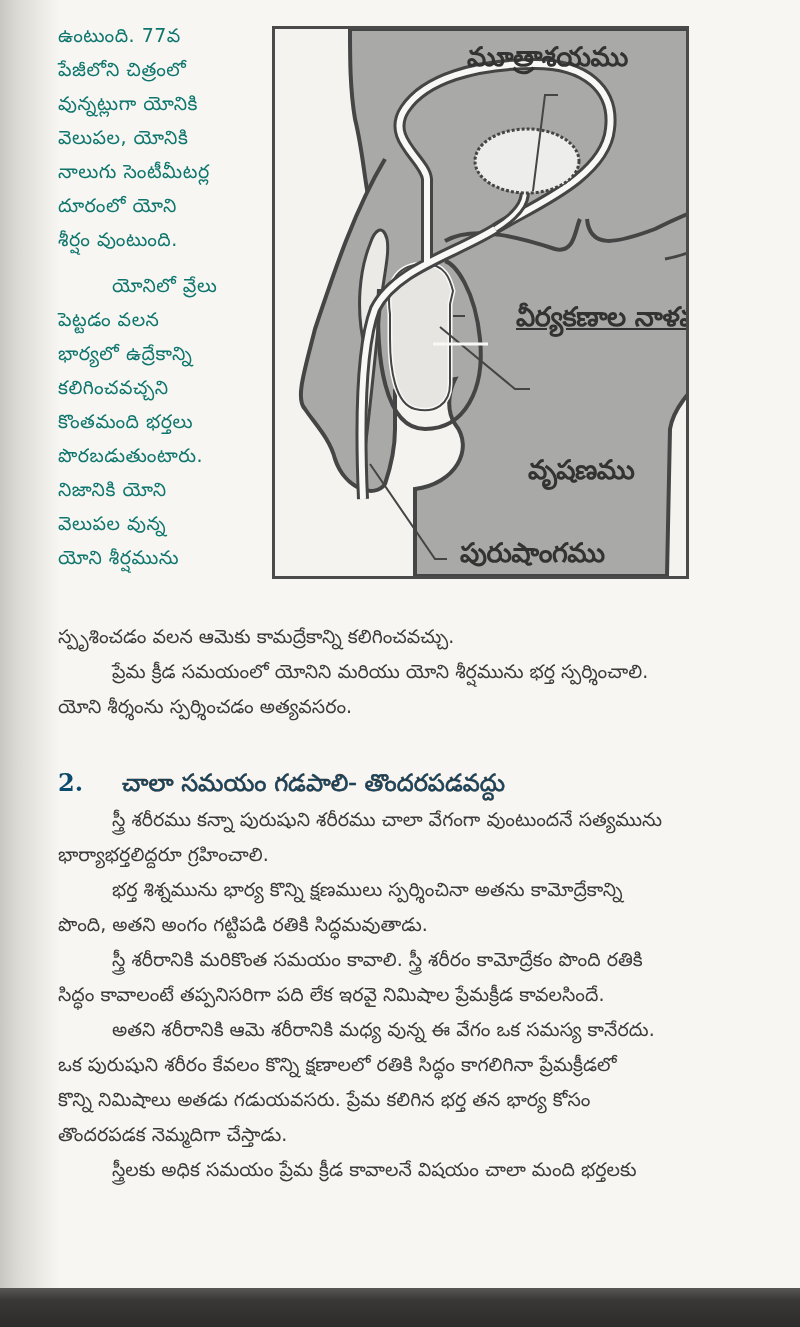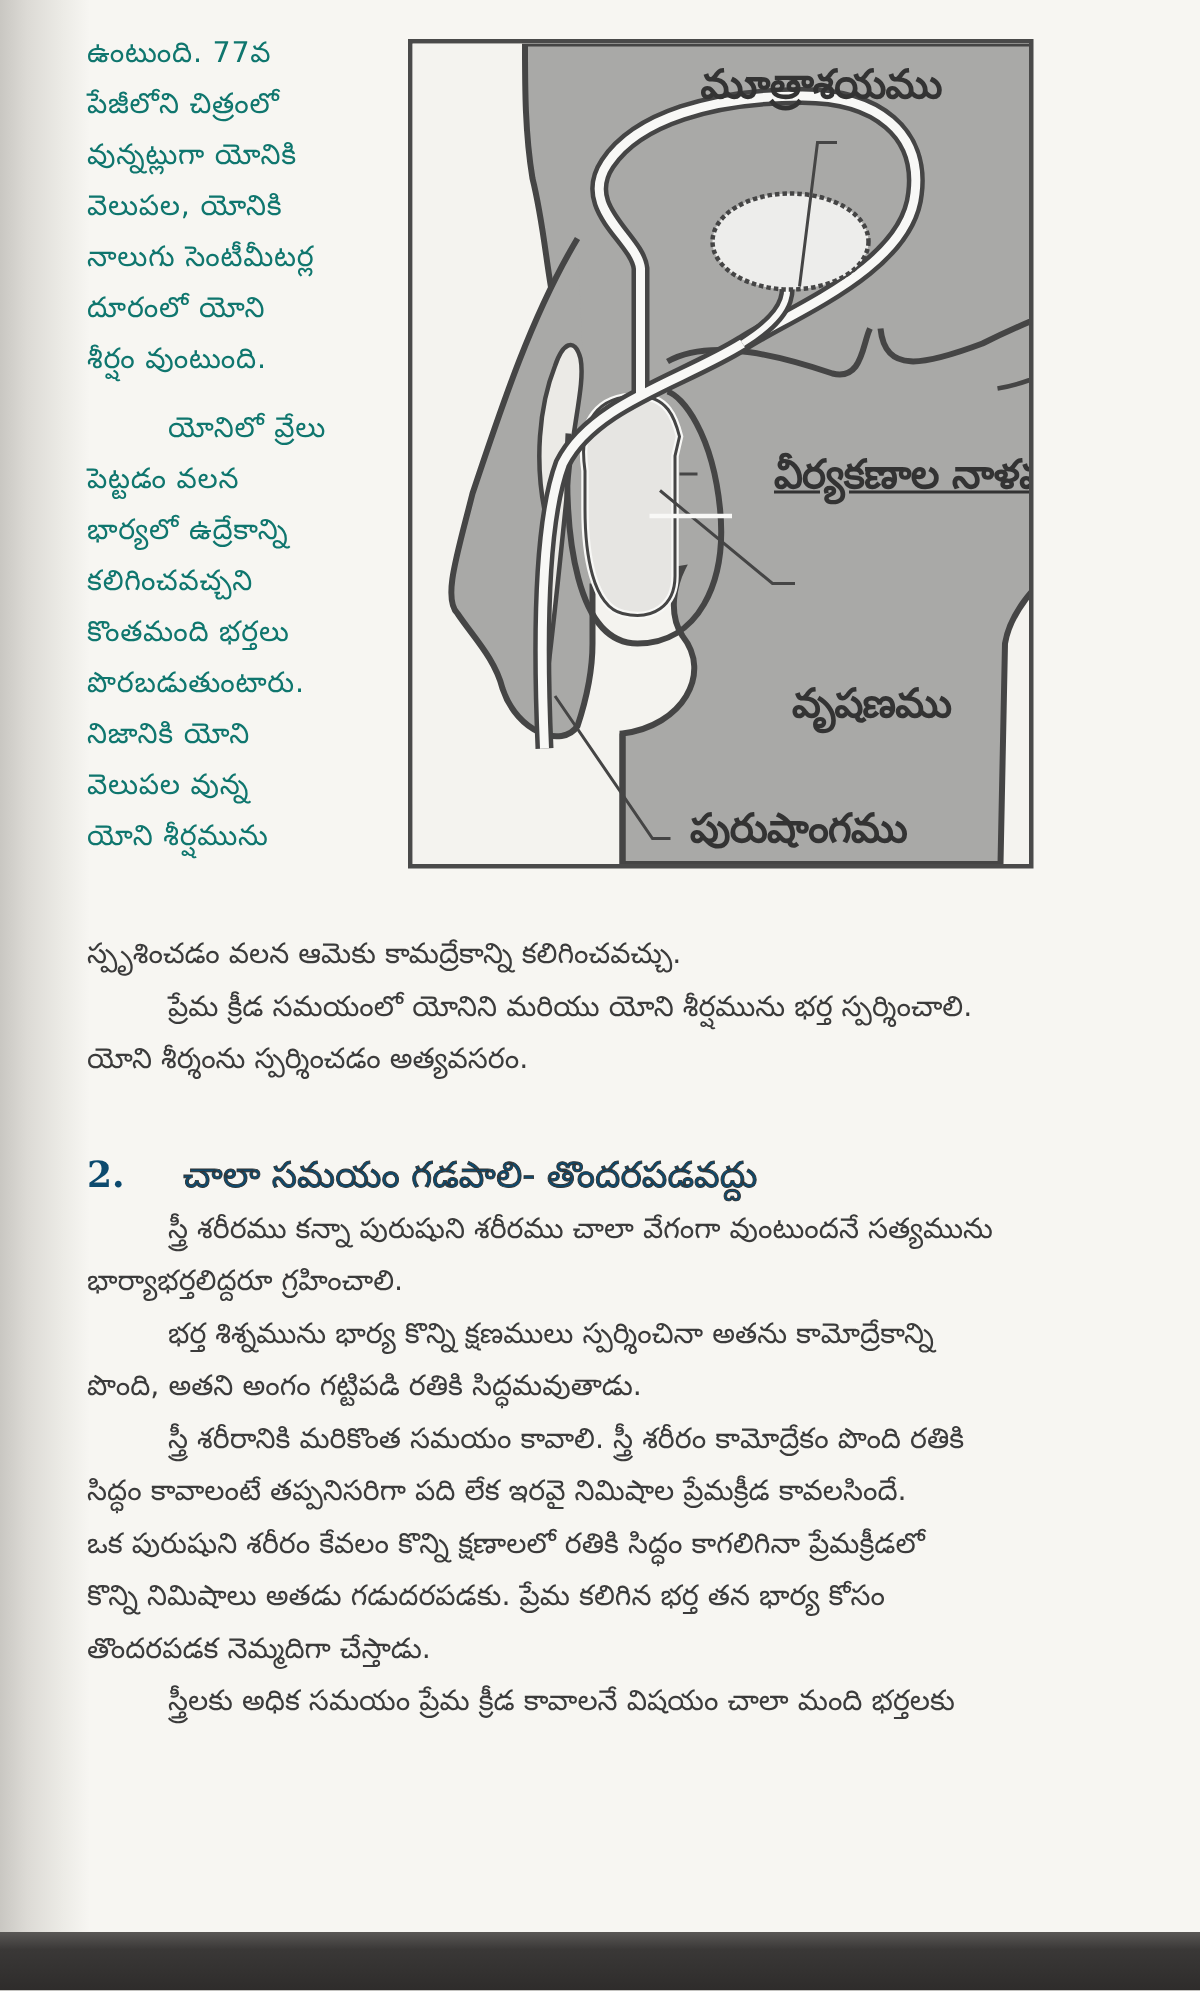--- a/index.html
+++ b/index.html
@@ -140,22 +140,23 @@
   </div>
   <div>
     <div class="line indent">భర్త శిశ్నమును భార్య కొన్ని క్షణములు స్పర్శించినా అతను కామోద్రేకాన్ని</div>
     <div class="line">పొంది, అతని అంగం గట్టిపడి రతికి సిద్ధమవుతాడు.</div>
   </div>
   <div>
     <div class="line indent">స్త్రీ శరీరానికి మరికొంత సమయం కావాలి. స్త్రీ శరీరం కామోద్రేకం పొంది రతికి</div>
     <div class="line">సిద్ధం కావాలంటే తప్పనిసరిగా పది లేక ఇరవై నిమిషాల ప్రేమక్రీడ కావలసిందే.</div>
   </div>
   <div>
+    <div class="line indent">అతని శరీరానికి ఆమె శరీరానికి మధ్య వున్న ఈ వేగం ఒక సమస్య కానేరదు.</div>
     <div class="line">ఒక పురుషుని శరీరం కేవలం కొన్ని క్షణాలలో రతికి సిద్ధం కాగలిగినా ప్రేమక్రీడలో</div>
-    <div class="line">కొన్ని నిమిషాలు అతడు గడుదరపడకు. ప్రేమ కలిగిన భర్త తన భార్య కోసం</div>
+    <div class="line">కొన్ని నిమిషాలు అతడు గడుయవసరు. ప్రేమ కలిగిన భర్త తన భార్య కోసం</div>
     <div class="line">తొందరపడక నెమ్మదిగా చేస్తాడు.</div>
   </div>
   <div>
     <div class="line indent">స్త్రీలకు అధిక సమయం ప్రేమ క్రీడ కావాలనే విషయం చాలా మంది భర్తలకు</div>
   </div>
 </div>
 
 <div class="bottom-band"></div>
 
 </body></html>

